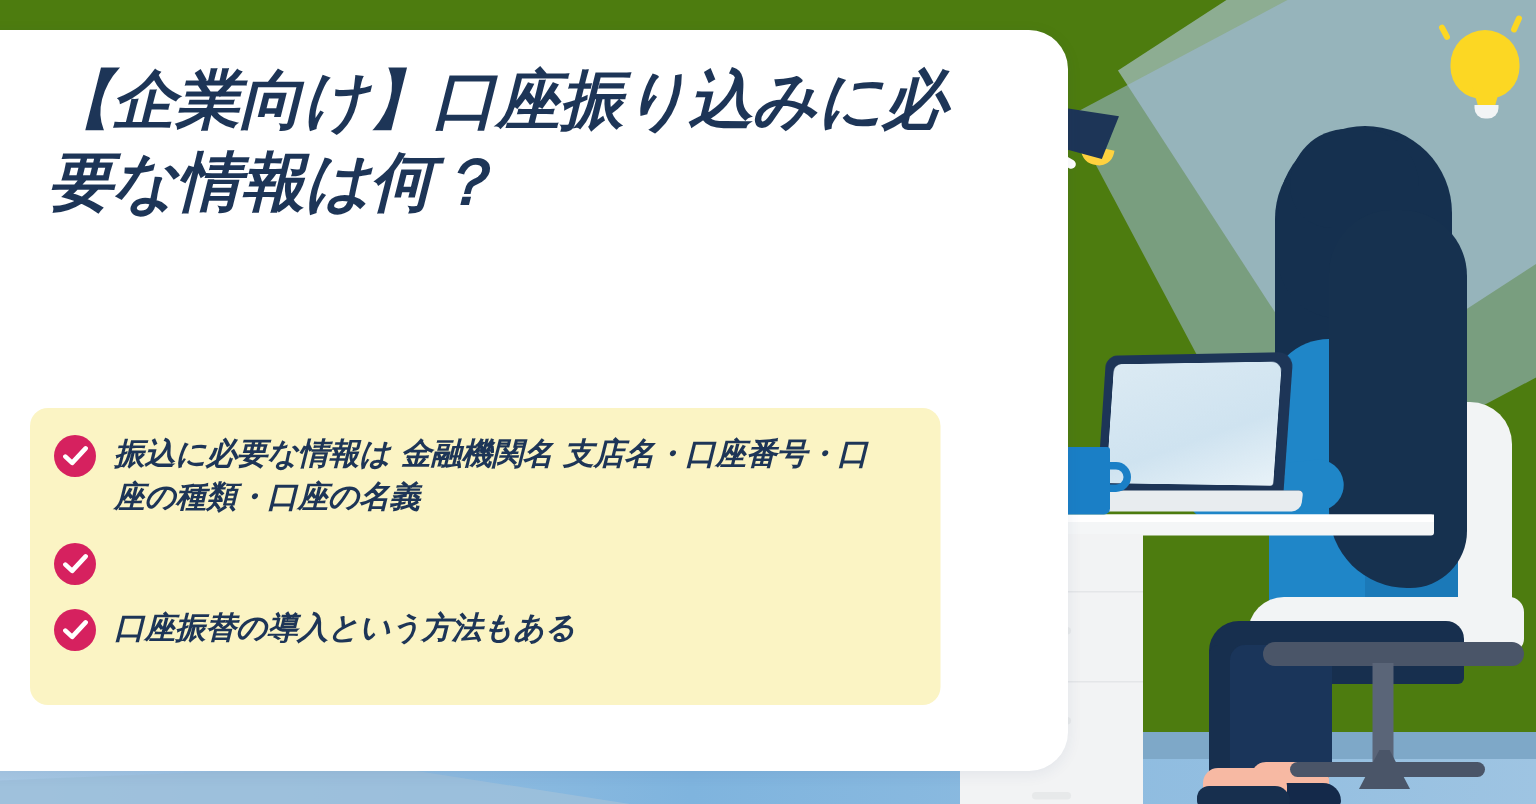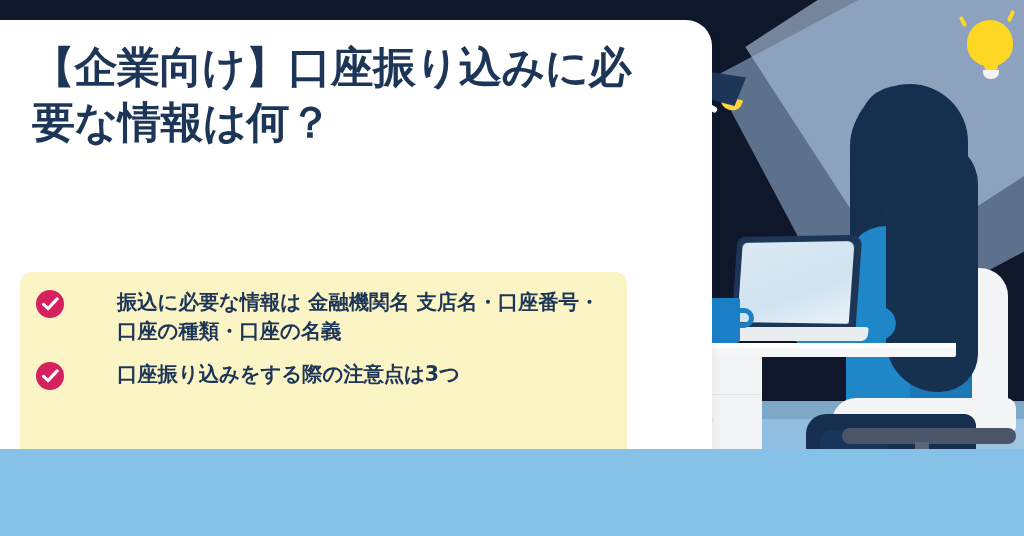--- a/index.html
+++ b/index.html
@@ -2,21 +2,21 @@
 <html><head>
 <meta charset="utf-8">
 <style>
   * { margin:0; padding:0; box-sizing:border-box; }
   html, body { width:1024px; height:536px; overflow:hidden; }
   body {
     font-family: "DejaVu Sans", "Liberation Sans", sans-serif;
     background: #86c1e8;
     position: relative;
   }
-  #stage { position:absolute; inset:0; width:1024px; height:449px; overflow:hidden; background:#0f172a; }
+  #stage { position:absolute; inset:0; width:1024px; height:536px; overflow:hidden; background:#4d7c0f;font-style:italic; }
 
   
   .bg-diag-top {
     position:absolute; top:-120px; right:-60px; width:420px; height:300px;
     background:#9fb9dd; opacity:.55;
     transform: rotate(-28deg); transform-origin: top right;
     border-radius: 0 0 0 120px;
   }
   .bg-diag-top2 {
     position:absolute; top:-160px; right:-40px; width:380px; height:260px;
@@ -313,21 +313,20 @@
   .bullet:last-child { margin-bottom:0; }
   .chk {
     flex:0 0 auto; width:28px; height:28px; border-radius:50%;
     background:#d6215f; position:relative; margin-top:2px;
   }
   .chk svg { position:absolute; left:6px; top:7px; }
   .bullet-text {
     color:#1d3557; font-weight:700; font-size:20.5px; line-height:1.42;
     letter-spacing:-0.2px;
     max-width:520px;
-    margin-left:41px;
   }
 </style>
 </head>
 <body>
 
 <div id="stage">
 
   <div class="bg-diag-top2"></div>
   <div class="bg-diag-top"></div>
   <div class="bg-floor"></div>
@@ -431,21 +430,28 @@
           </span>
           <span class="bullet-text">振込に必要な情報は 金融機関名 支店名・口座番号・口座の種類・口座の名義</span>
         </li>
 
         <li class="bullet">
           <span class="chk">
             <svg width="17" height="15" viewBox="0 0 17 15" aria-hidden="true">
               <path d="M1.6 7.4 L6.1 11.6 L15.1 1.9" stroke="#ffffff" stroke-width="3.1" fill="none" stroke-linecap="round" stroke-linejoin="round"></path>
             </svg>
           </span>
-          <span class="bullet-text">口座振り込みをする際の注意点は3つ</span>
         </li>
 
+        <li class="bullet">
+          <span class="chk">
+            <svg width="17" height="15" viewBox="0 0 17 15" aria-hidden="true">
+              <path d="M1.6 7.4 L6.1 11.6 L15.1 1.9" stroke="#ffffff" stroke-width="3.1" fill="none" stroke-linecap="round" stroke-linejoin="round"></path>
+            </svg>
+          </span>
+          <span class="bullet-text">口座振替の導入という方法もある</span>
+        </li>
 
       </ul>
     </div>
   </div>
 
 </div>
 
 </body></html>

